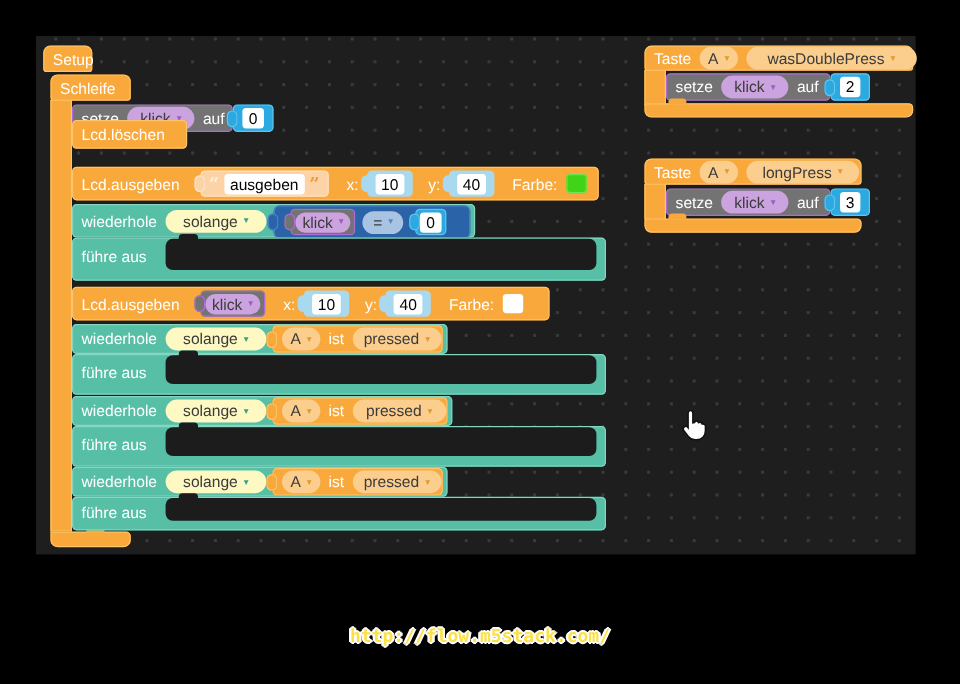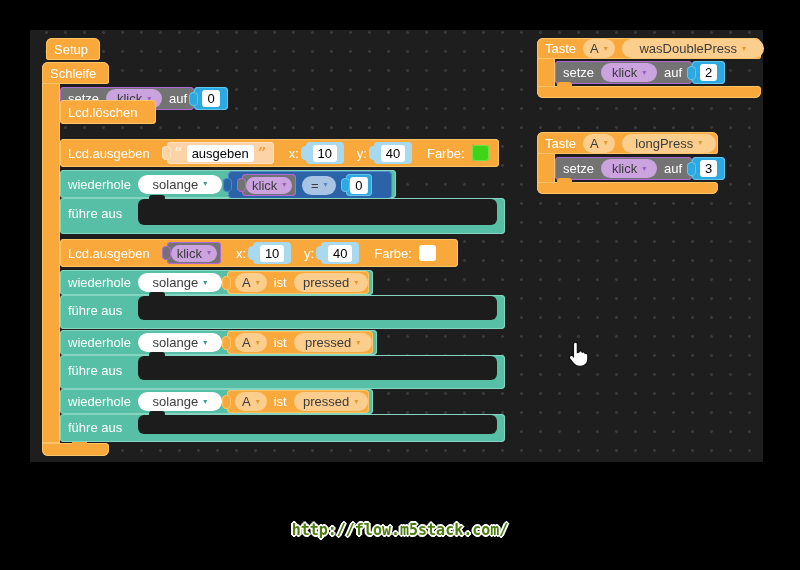--- a/index.html
+++ b/index.html
@@ -17,21 +17,21 @@
   .purple{background:#737373;box-shadow:inset 0 0 0 1px #b06ad8}
   .dkblue{background:#2B63A8;box-shadow:inset 0 0 0 1px #4f86c9}
   .bblue{background:#2BA9E0;box-shadow:inset 0 0 0 1px #63c5ec;justify-content:center;padding:0 4px}
   .sblue{background:#A9D9EF;justify-content:center;padding:0 4px}
   .peach{background:#FBD3A6;box-shadow:inset 0 0 0 1px #fde3c4;gap:4px}
   .hat{border-radius:6px 6px 3px 3px}
   .part{position:absolute;background:#F9A83B;box-shadow:inset 0 0 0 1px #fcc468}
   .pill{border-radius:11px;padding:3px 7px;color:#3b3b3b;display:inline-flex;
         align-items:center;justify-content:center;gap:5px;font-size:13px}
   .pill-orange{background:#FCCE8E}
-  .pill-teal{background:#ffffff}
+  .pill-teal{background:#fef9c3}
   .pill-purple{background:#CBA3DF}
   .pill-blue{background:#A9C4E3}
   .arr{font-size:8px;line-height:1}
   .pill-orange .arr{color:#e09a30}.pill-teal .arr{color:#3f9d8a}
   .pill-purple .arr{color:#9a5fc0}.pill-blue .arr{color:#5b87c5}
   .wbox{background:#fff;border-radius:3px;color:#000;padding:2px 5px;font-size:13px;line-height:1}
   .tab::before{content:"";position:absolute;left:-5px;top:50%;transform:translateY(-50%);
                width:9px;height:14px;border-radius:5px;background:inherit;box-shadow:inherit}
   .mini{position:relative;height:22px;border-radius:4px;display:inline-flex;
         align-items:center;padding:0 4px}
@@ -40,31 +40,31 @@
                background:#1c1c1c;border-radius:3px 3px 0 0}
   .obump{position:absolute;top:-4px;width:15px;height:5px;background:#F9A83B;
          border-radius:3px 3px 0 0}
   .do-label{position:absolute;left:8px;top:9px}
   .swatch{width:17px;height:16px;border-radius:3px}
   .sw-green{background:#3FD417;box-shadow:inset 0 0 0 1px #72e24e}
   .sw-white{background:#fff}
   .quote{font-family:"DejaVu Serif",serif;font-weight:bold;font-size:15px;line-height:1}
   .q-open{color:#fdf0dc}.q-close{color:#ef9d3a}
   #url-caption{position:absolute;left:50%;top:521px;transform:translateX(-50%);
-      font-family:"DejaVu Sans Mono",monospace;font-weight:bold;font-size:15px;color:#4d7c0f;
+      font-family:"DejaVu Sans Mono",monospace;font-weight:bold;font-size:15px;color:#fde047;
       text-shadow:-2px 0 0 #fff,2px 0 0 #fff,0 -2px 0 #fff,0 2px 0 #fff,
                   -1px -1px 0 #fff,1px -1px 0 #fff,-1px 1px 0 #fff,1px 1px 0 #fff}
   #cursor{position:absolute;left:566px;top:340px}
 </style>
 </head>
 <body>
 
 <div id="canvas"></div>
 
-<div class="blk orange hat" style="left:46px;top:38px;width:54px;height:22px">
+<div class="blk orange hat" style="left:36px;top:38px;width:41px;height:22px">
   <span>Setup</span>
 </div>
 
 <div class="blk orange hat" style="left:42px;top:62px;width:67px;height:22px">
   <span>Schleife</span>
 </div>
 <div class="part" style="left:42px;top:83px;width:18px;height:360px"></div>
 <div class="part" style="left:42px;top:443px;width:67px;height:13px;border-radius:0 4px 6px 6px">
   <span class="obump" style="left:30px"></span>
 </div>

